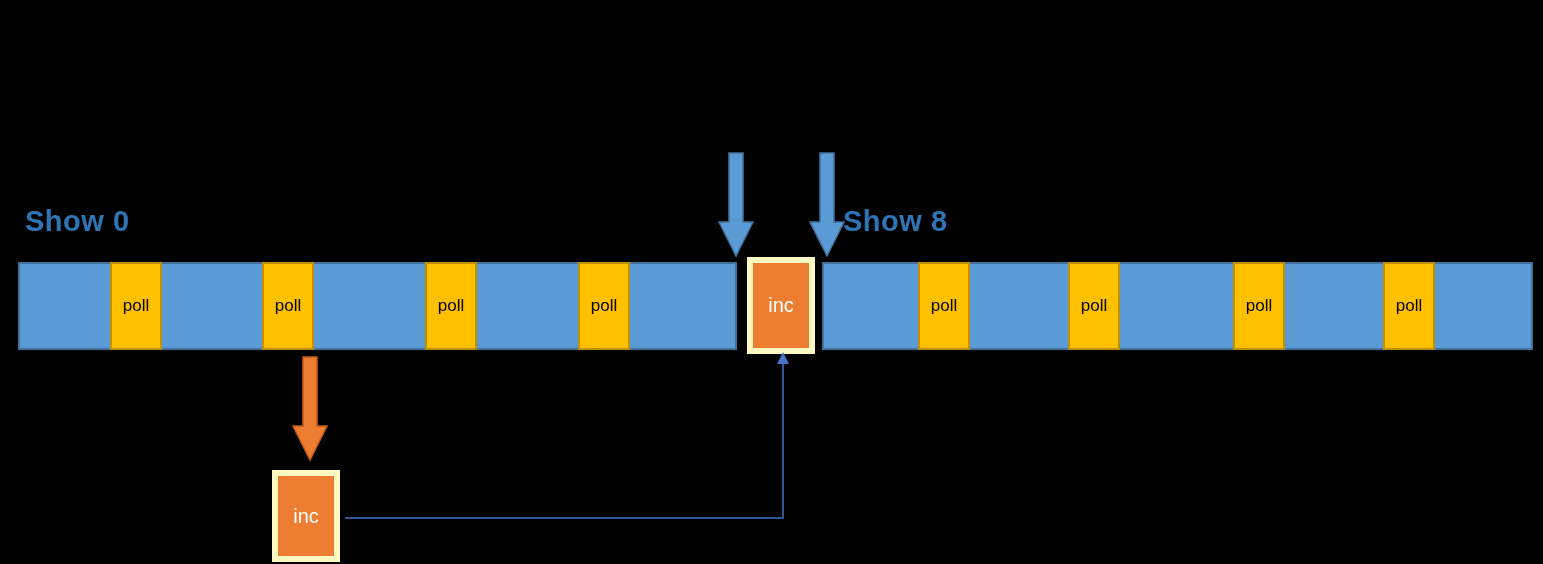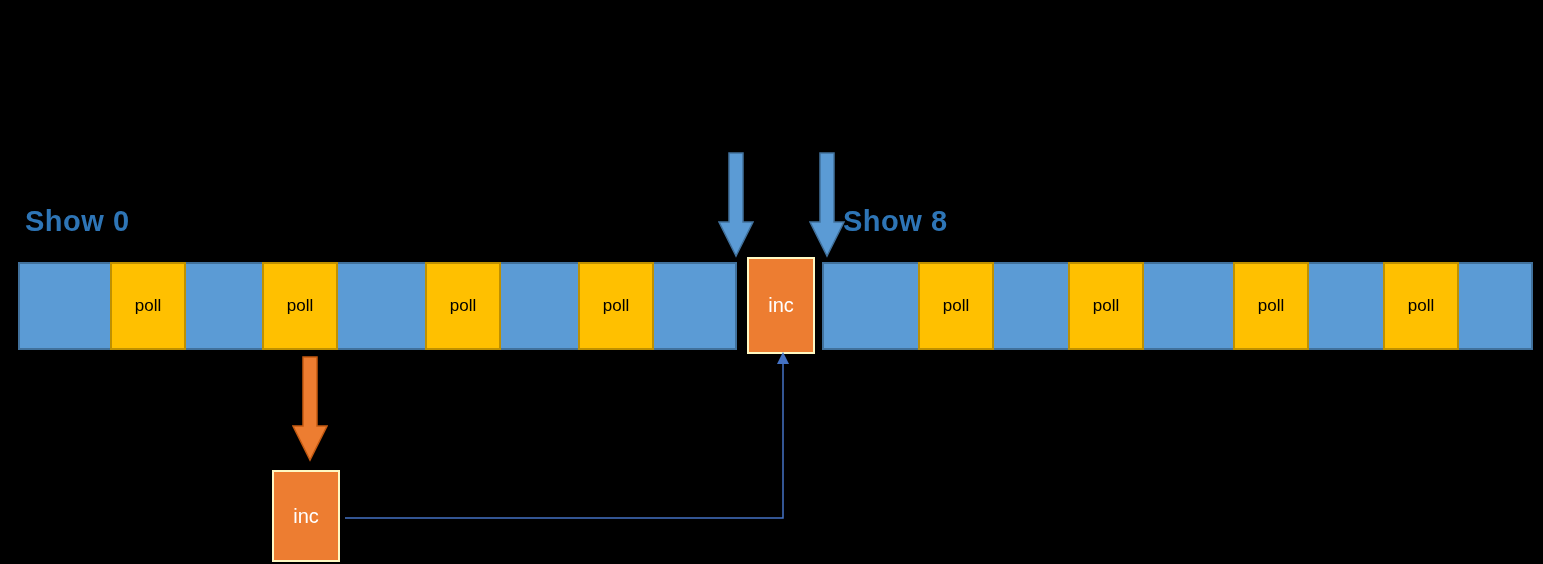--- a/index.html
+++ b/index.html
@@ -35,21 +35,21 @@
     border: 2px solid #41719C;
     box-sizing: border-box;
   }
   .bar-left  { left: 18px;  width: 719px; }
   .bar-right { left: 822px; width: 711px; }
 
   .poll {
     position: absolute;
     top: 262px;
     height: 88px;
-    width: 76px;
+    width: 52px;
     background: #FFC000;
     border: 2px solid #BF9000;
     box-sizing: border-box;
     display: flex;
     align-items: center;
     justify-content: center;
     font-size: 17px;
     color: #000000;
   }
   .p1 { left: 110px; }
@@ -57,21 +57,21 @@
   .p3 { left: 425px; }
   .p4 { left: 578px; }
   .p5 { left: 918px; }
   .p6 { left: 1068px; }
   .p7 { left: 1233px; }
   .p8 { left: 1383px; }
 
   .inc-box {
     position: absolute;
     background: #ED7D31;
-    border: 2px solid #fef9c3;
+    border: 6px solid #fef9c3;
     box-sizing: border-box;
     color: #ffffff;
     font-size: 20px;
     display: flex;
     align-items: center;
     justify-content: center;
   }
   .inc-top    { left: 747px; top: 257px; width: 68px; height: 97px; }
   .inc-bottom { left: 272px; top: 470px; width: 68px; height: 92px; }
 

